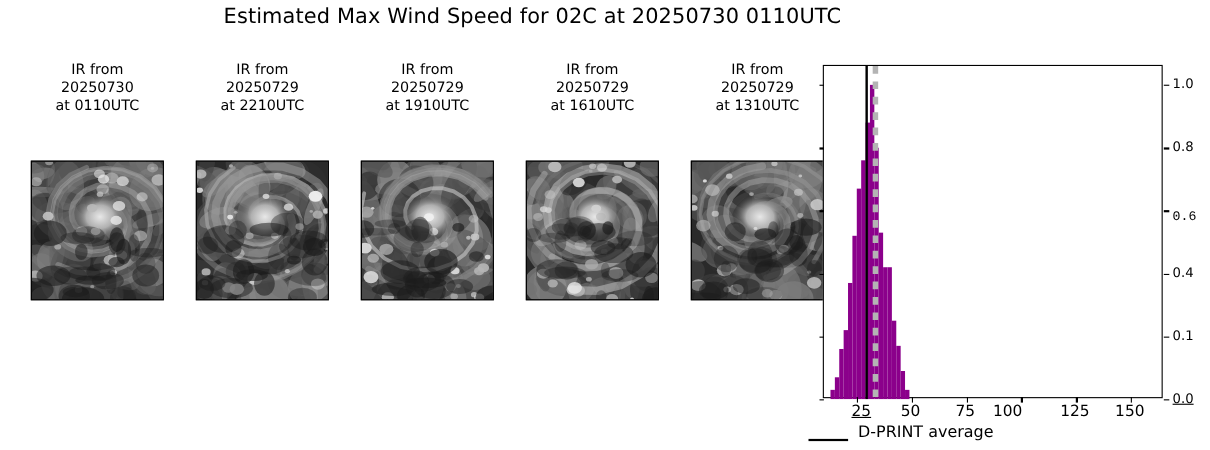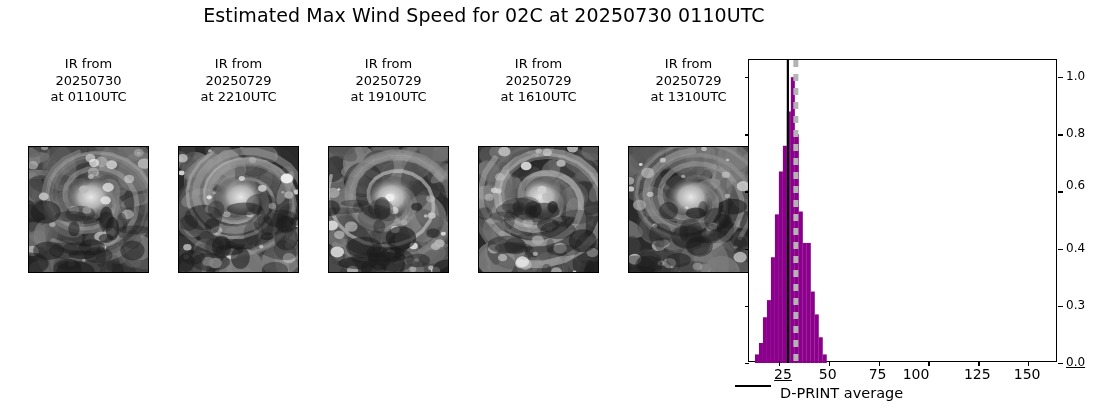--- a/index.html
+++ b/index.html
@@ -133,21 +133,21 @@
     position: absolute;
     left: 735px;
     top: 381px;
     width: 350px;
     height: 24px;
     display: flex;
     align-items: center;
   }
   .legend-entry {
     display: flex;
-    align-items: flex-start;
+    align-items: flex-end;
     font-size: 14.5px;
     white-space: nowrap;
   }
   .legend-line-solid {
     width: 36px;
     height: 0;
     border-top: 2px solid #000000;
     margin-right: 9px;
   }
   .legend-line-dotted {
@@ -1128,23 +1128,23 @@
       <div class="tick-y-right" style="top: 17.15px;"></div>
     </div>
 
 <div class="tick-x-label" style="left: 35px; text-decoration: underline;">25</div>
     <div class="tick-x-label" style="left: 79.74px;">50</div>
     <div class="tick-x-label" style="left: 129.58px;">75</div>
     <div class="tick-x-label" style="left: 168px;">100</div>
     <div class="tick-x-label" style="left: 229.26px;">125</div>
     <div class="tick-x-label" style="left: 279.1px;">150</div>
     <div class="tick-y-label" style="top: 303px; text-decoration: underline;">0.0</div>
-    <div class="tick-y-label" style="top: 245.83px;">0.3</div>
+    <div class="tick-y-label" style="top: 245.83px;">0.1</div>
     <div class="tick-y-label" style="top: 188.66px;">0.4</div>
-    <div class="tick-y-label" style="top: 126px;">0.6</div>
+    <div class="tick-y-label" style="top: 138px; font-family: Liberation Mono, monospace;">0.6</div>
     <div class="tick-y-label" style="top: 74.32px;">0.8</div>
     <div class="tick-y-label" style="top: 17.15px;">1.0</div>
   </div>
 
 <div id="hist-legend">
   <div class="legend-entry">
     <span class="legend-line-solid"></span>
     <span>D-PRINT average</span>
   </div>
   <div class="legend-gap"></div>

